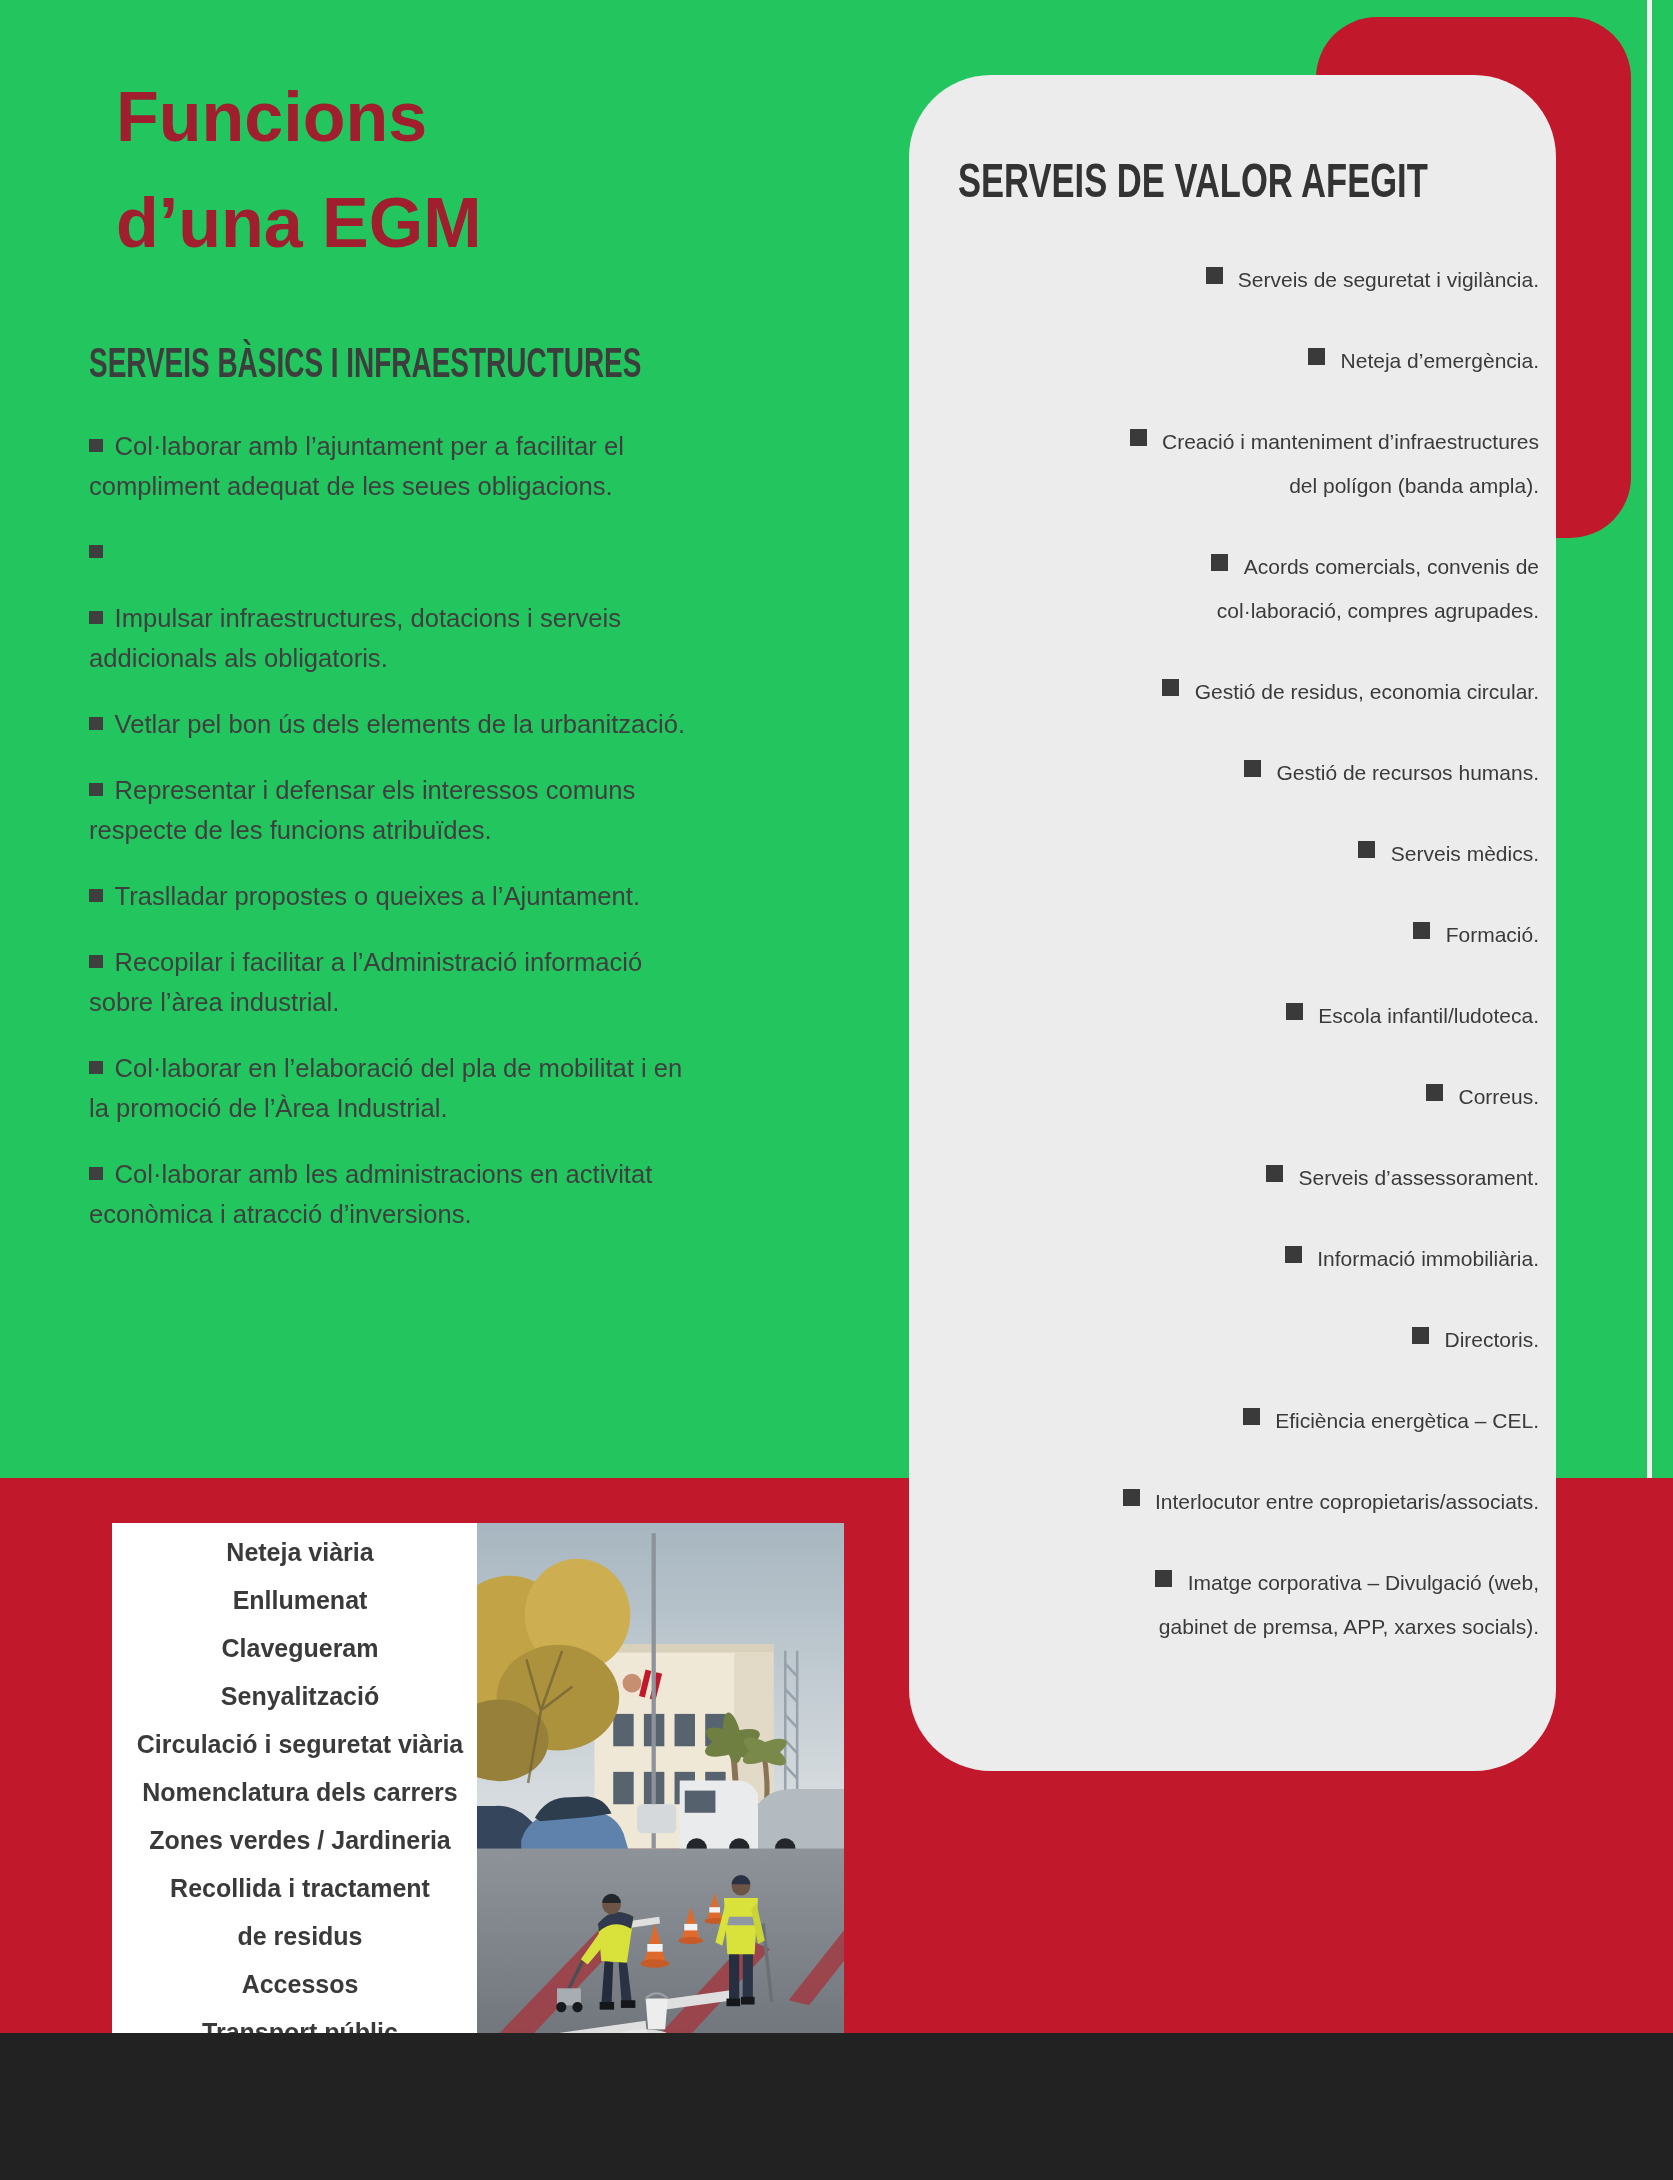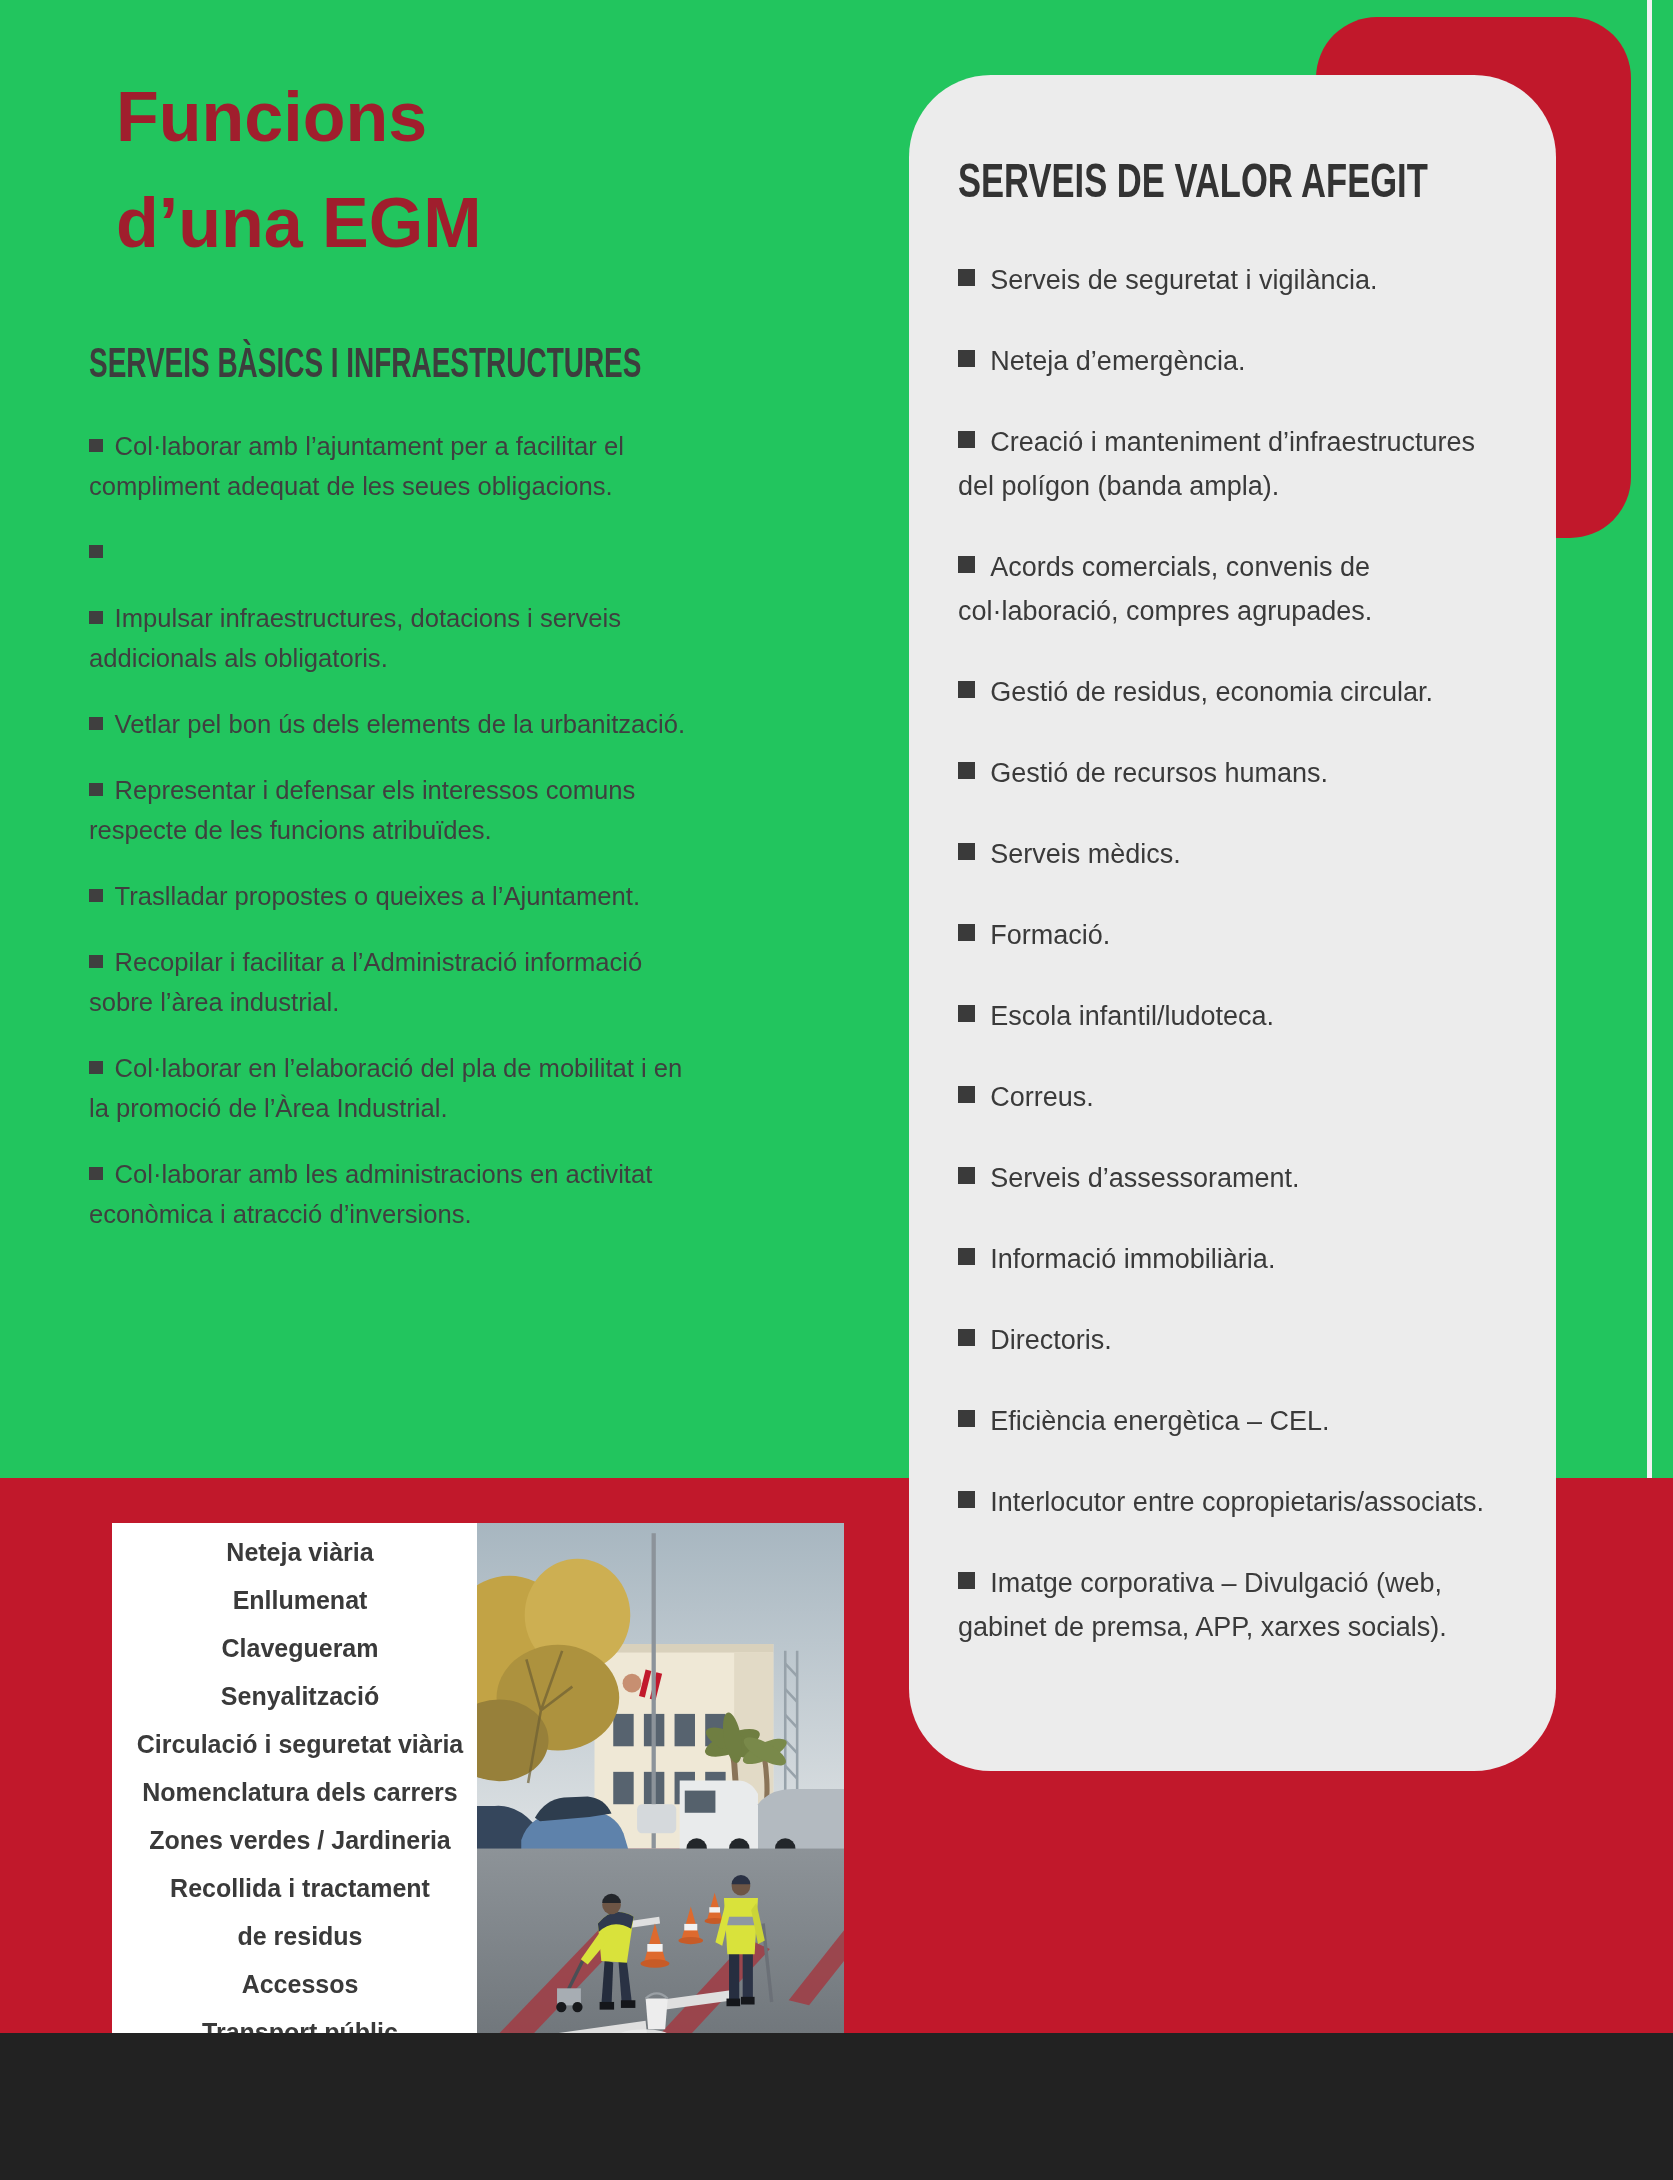--- a/index.html
+++ b/index.html
@@ -18,24 +18,24 @@
   .left-heading{position:absolute;left:89px;top:337px;font-size:43px;line-height:51px;
                 color:#3D3D3D;transform:scaleX(0.65);}
   .left-list{position:absolute;left:89px;top:426px;width:647px;list-style:none;margin:0;padding:0;
              display:flex;flex-direction:column;gap:26px;}
   .left-list li{font-size:25.6px;line-height:40px;color:#3F3F3F;white-space:pre;}
   .left-list .bullet{display:inline-block;width:13.6px;height:13.6px;background:#3F3F3F;
                      margin-right:12px;position:relative;top:-2.6px;}
 
   
   .card{position:absolute;left:909px;top:75px;width:647px;height:1696px;background:#ECECEC;
-        border-radius:82px;box-sizing:border-box;padding:77px 17px 0 49px;}
+        border-radius:82px;box-sizing:border-box;padding:77px 17px 0 49px;text-align:right;}
   .card-heading{font-size:48px;line-height:57px;color:#333333;transform:scaleX(0.72);}
   .card-list{list-style:none;margin:49px 0 0;padding:0;display:flex;flex-direction:column;gap:37px;}
-  .card-list li{font-size:27px;line-height:44px;color:#3A3A3A;white-space:pre;}
+  .card-list li{font-size:21px;line-height:44px;color:#3A3A3A;white-space:pre;}
   .card-list .bullet{display:inline-block;width:17px;height:17px;background:#3A3A3A;
                      margin-right:15.3px;position:relative;top:-2.6px;}
 
   
   .services-box{position:absolute;left:112px;top:1523px;width:365px;height:571px;background:#FFFFFF;}
   .services-list{list-style:none;margin:0;padding:5.1px 0 0;text-align:center;}
   .services-list li{font-size:25px;font-weight:bold;line-height:48px;color:#3A3A3A;white-space:pre-line;margin-left:11px;}
   .photo{position:absolute;left:477px;top:1523px;width:367px;height:571px;overflow:hidden;}
   .photo svg{display:block;width:100%;height:100%;}
 </style>

